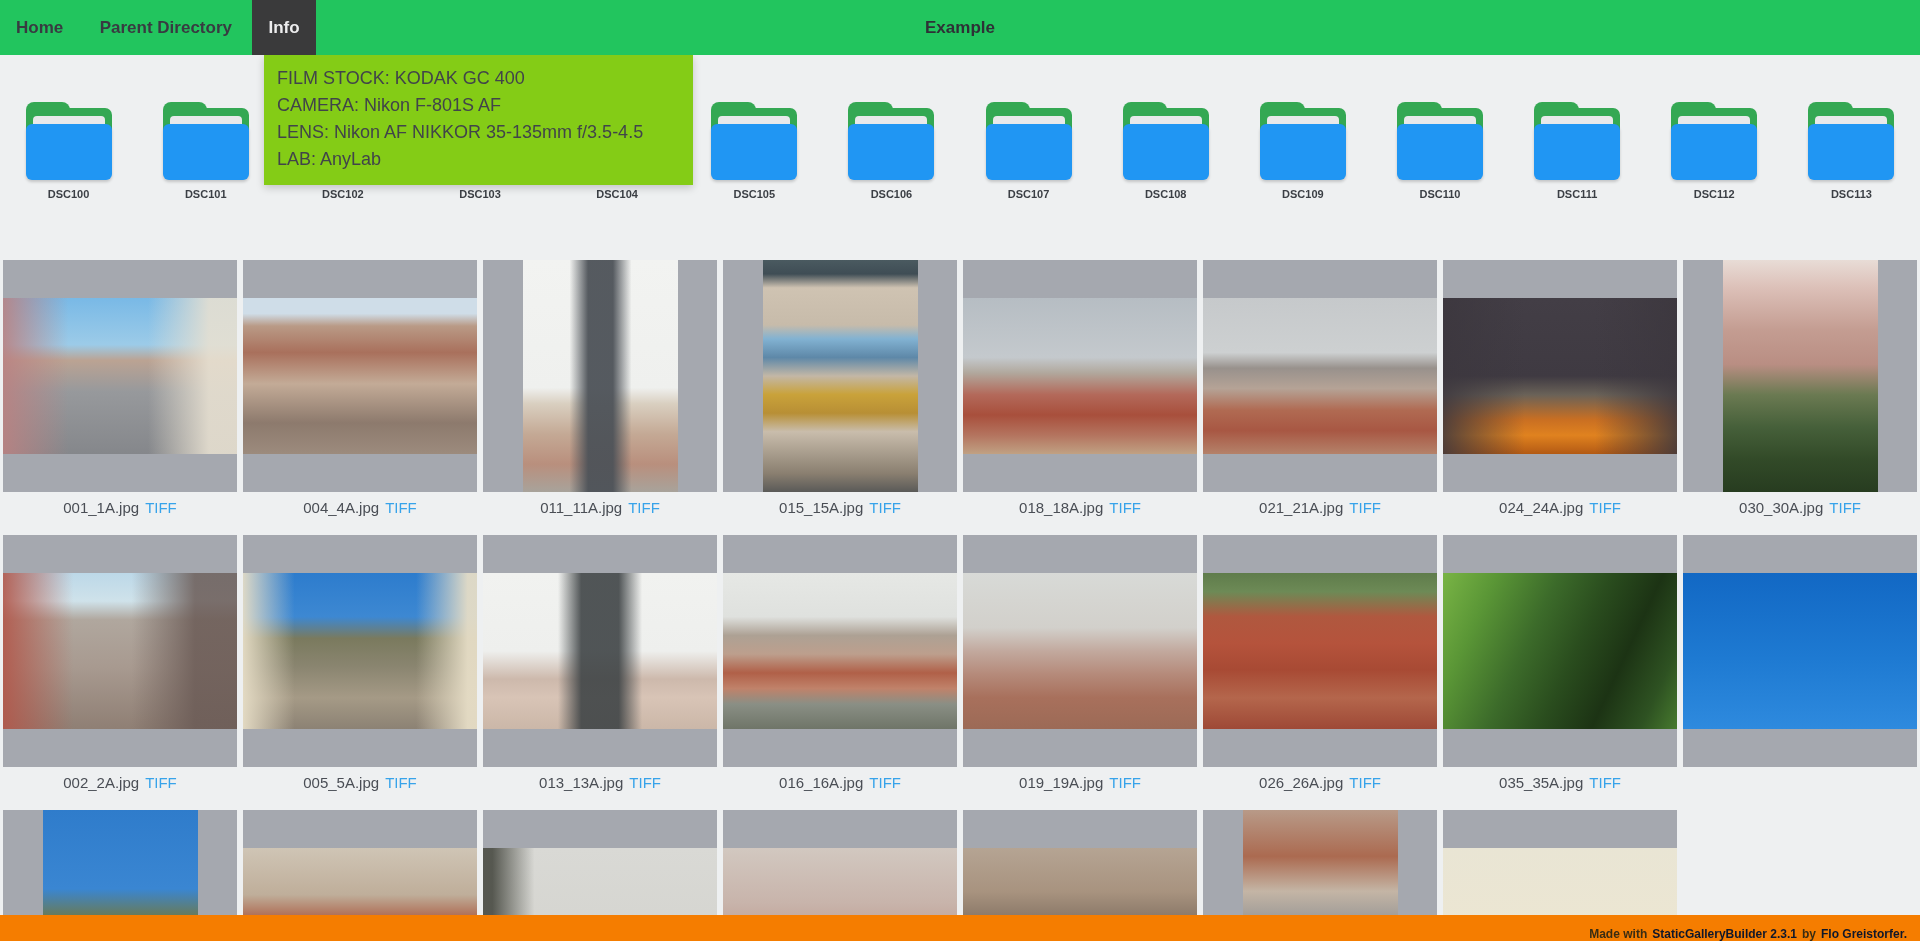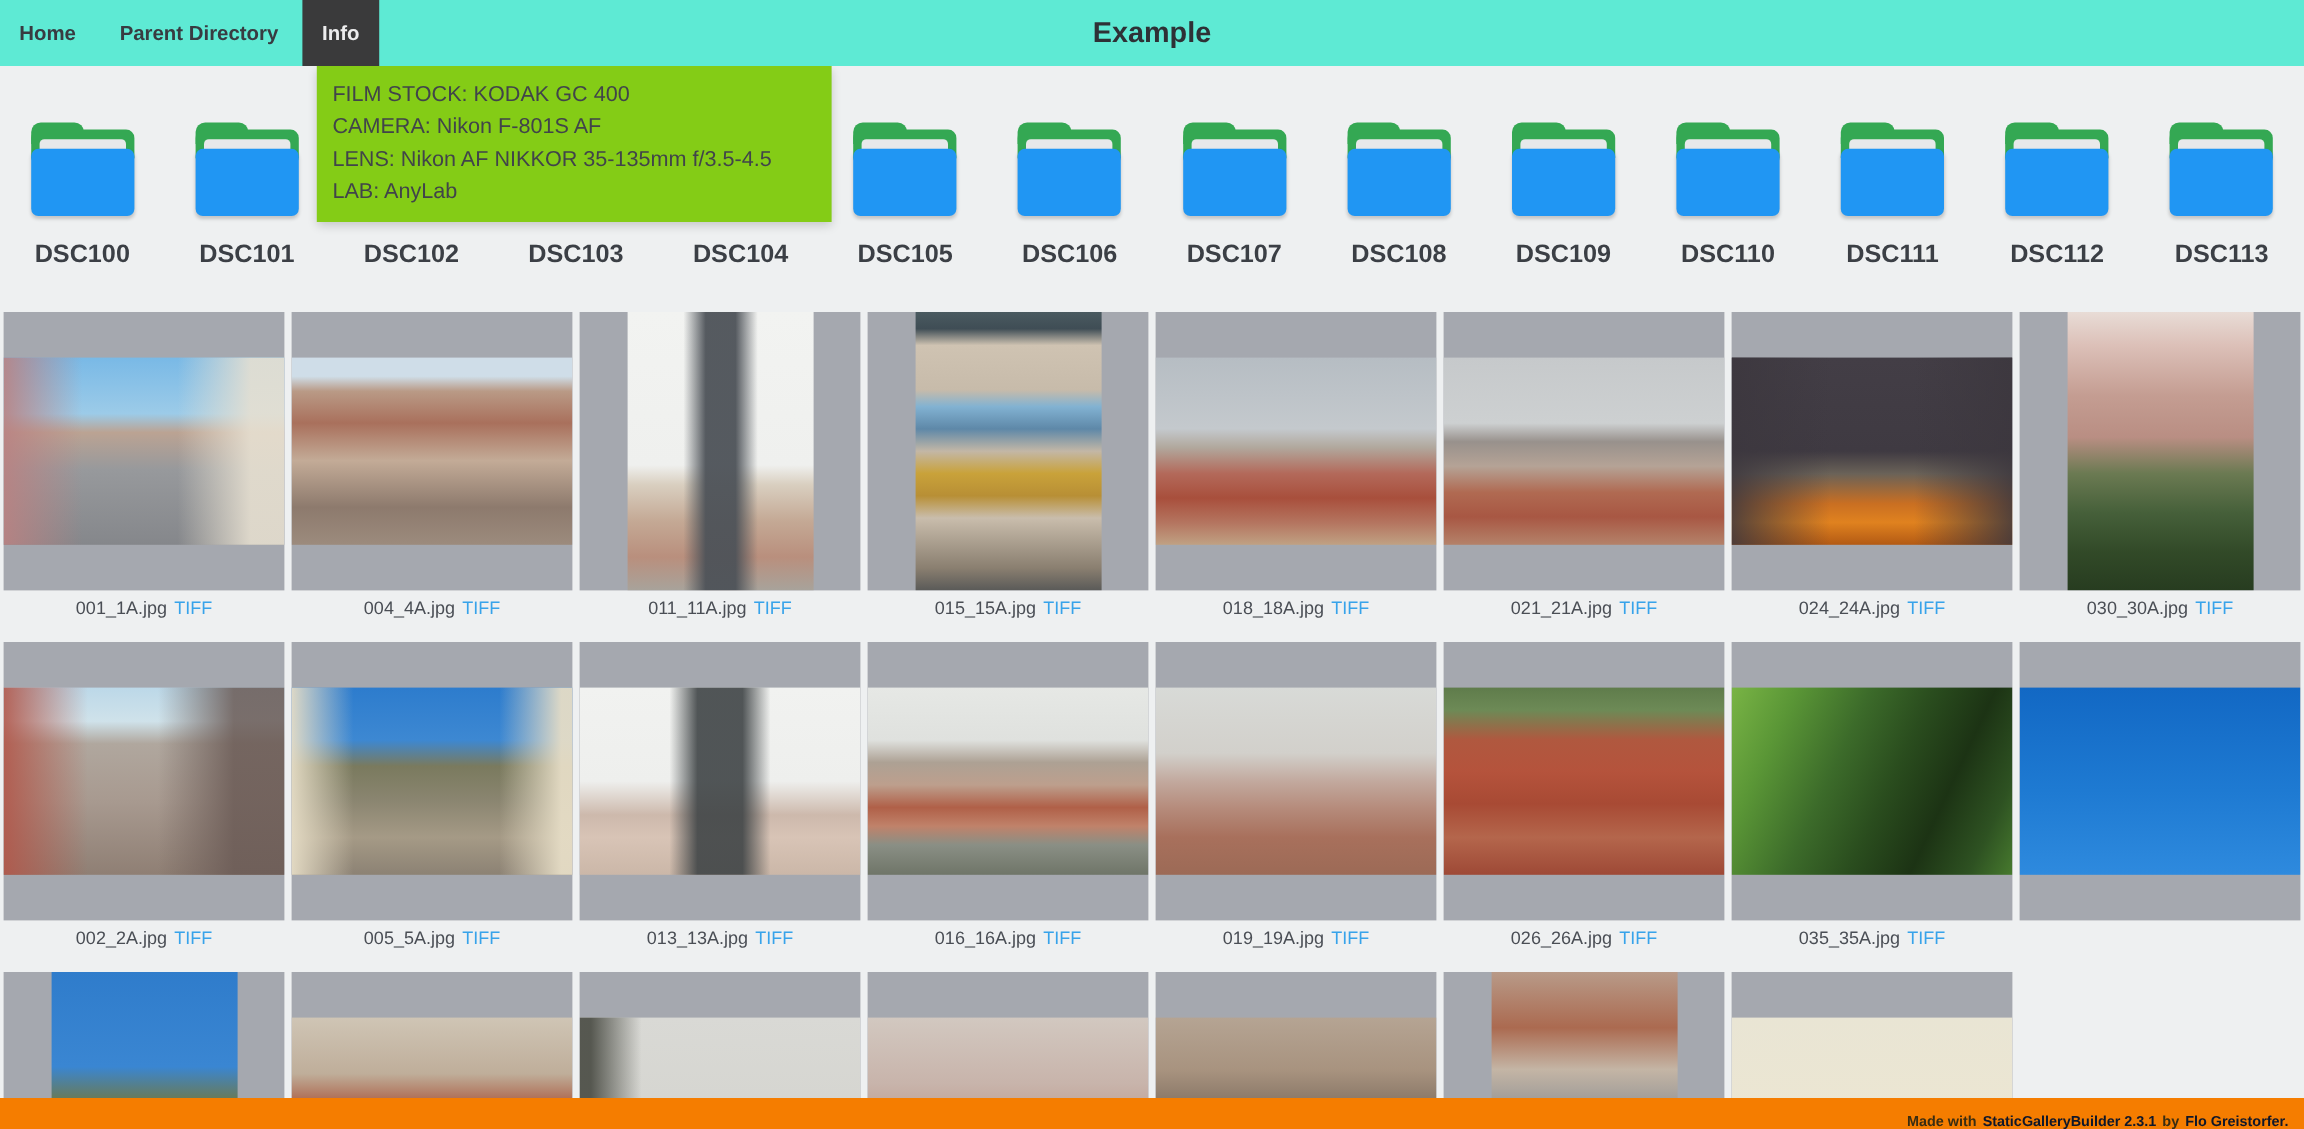--- a/index.html
+++ b/index.html
@@ -1,38 +1,38 @@
 <!DOCTYPE html>
 <html><head>
 <meta charset="utf-8">
 <style>
   html,body{margin:0;padding:0;}
   body{font-family:"Liberation Sans", sans-serif; background:#eef0f1;}
   .page{position:relative;width:1920px;height:941px;overflow:hidden;background:#eef0f1;}
 
   
-  .nav{position:relative;height:55px;background:#5eead4;z-index:5;}
+  .nav{position:relative;height:55px;background:#22c55e;z-index:5;}
   .nav-item{display:inline-block;padding:0 16px;line-height:55px;font-size:17px;font-weight:600;color:#383b41;text-decoration:none;cursor:pointer;}
   .nav-item.active{background:#3a3a3b;color:#ededee;}
-  .nav-title{position:absolute;left:50%;top:0;transform:translateX(-50%);line-height:55px;font-size:24px;font-weight:700;color:#2e3136;}
+  .nav-title{position:absolute;left:50%;top:0;transform:translateX(-50%);line-height:55px;font-size:17px;font-weight:700;color:#2e3136;}
 
   
   .info-panel{position:absolute;left:264px;top:55px;width:429px;height:130px;background:#84cc16;z-index:4;
     box-shadow:0 3px 8px rgba(0,0,0,0.18);padding:10px 0 0 13px;box-sizing:border-box;}
   .info-line{font-size:18px;font-weight:500;color:#41444a;line-height:27px;white-space:nowrap;}
 
   
   .folders{display:flex;height:205px;padding-top:47px;box-sizing:border-box;}
   .folder-cell{flex:1 1 0;display:flex;flex-direction:column;align-items:center;cursor:pointer;}
   .folder-icon{position:relative;width:86px;height:78px;}
   .f-green{position:absolute;top:6px;left:0;right:0;height:30px;background:#34a853;border-radius:7px;}
   .f-bump{position:absolute;top:0;left:0;width:52%;height:18px;background:#34a853;border-radius:8px 8px 0 0;}
   .f-paper{position:absolute;top:14px;left:7px;right:7px;height:16px;background:#e8e9ea;border-radius:4px 4px 0 0;}
   .f-body{position:absolute;top:22px;left:0;right:0;bottom:0;background:#2096f3;border-radius:6px;box-shadow:0 2px 3px rgba(0,0,0,0.18);}
-  .folder-label{margin-top:20px;font-size:21px;font-weight:700;color:#3b3f45;}
+  .folder-label{margin-top:8px;font-size:11px;font-weight:700;color:#3b3f45;}
 
   
   .gallery{display:flex;flex-wrap:wrap;width:1920px;}
   .cell{width:240px;height:275px;box-sizing:border-box;padding:0 3px;}
   .thumb{width:234px;height:232px;background:#a5a8af;display:flex;align-items:center;justify-content:center;overflow:hidden;}
   .photo{cursor:pointer;}
   .photo.landscape{width:234px;height:156px;}
   .photo.portrait{width:155px;height:232px;}
   .cap{height:43px;padding-top:7px;box-sizing:border-box;text-align:center;font-size:15px;color:#4a4e55;}
   .cap .tiff{color:#37a3ea;text-decoration:none;margin-left:6px;cursor:pointer;margin-top:36px;}

